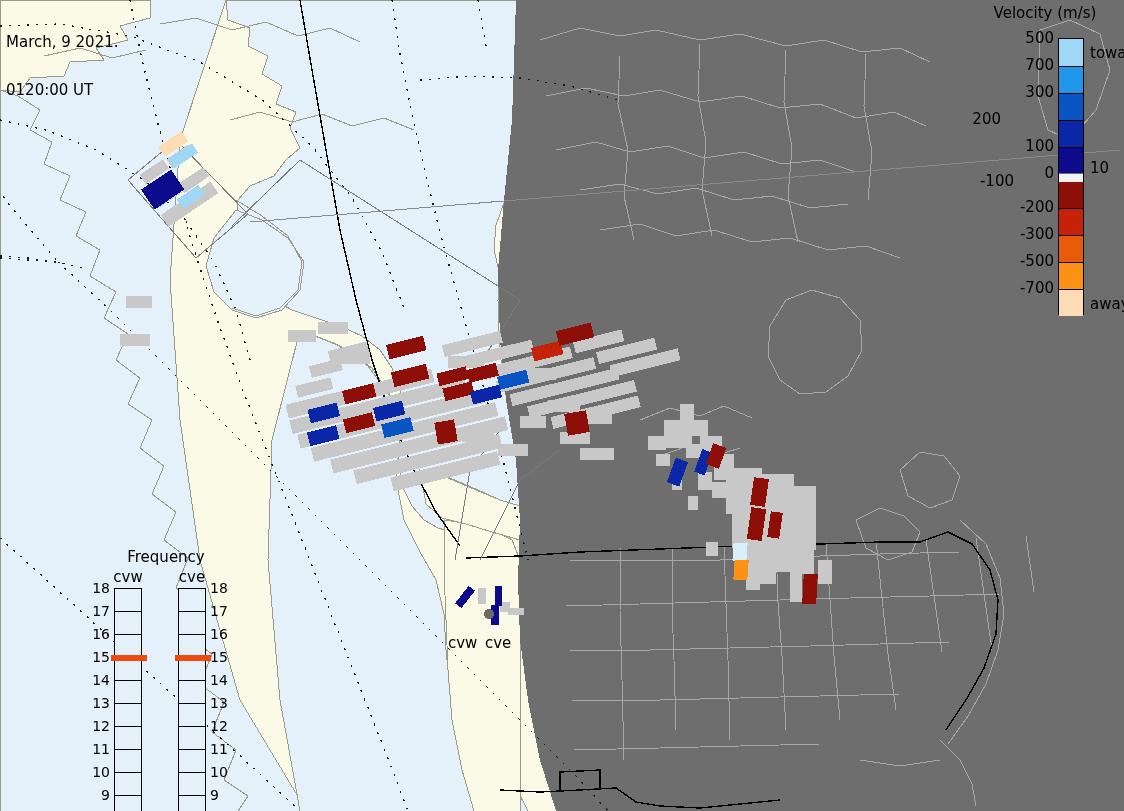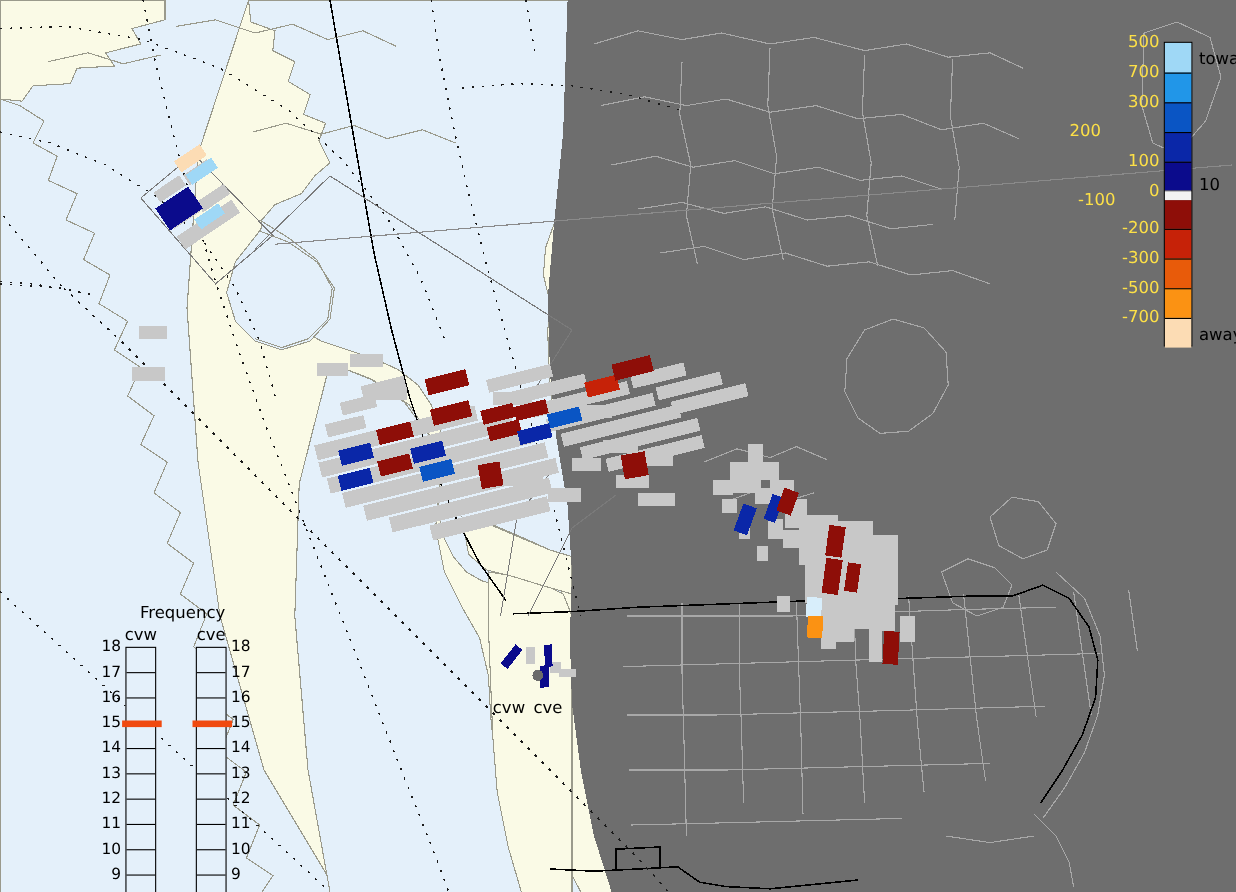--- a/index.html
+++ b/index.html
@@ -19,21 +19,21 @@
   .sitelabel{position:absolute;color:#000;font-size:15px;}
 
   
   #cbpanel{position:absolute;left:970px;top:0;width:154px;height:340px;}
   #cbtitle{position:absolute;left:0;top:4px;width:150px;text-align:center;
            color:#000;font-size:15px;}
   #cbbar{position:absolute;left:1058px;top:38px;width:26px;height:277px;
          border:1px solid #000;box-sizing:border-box;}
   .cbseg{position:absolute;left:0;width:100%;}
   .cbsep{position:absolute;left:0;width:100%;height:1px;background:#000;}
-  .cbtick{position:absolute;width:54px;text-align:right;color:#fde047;
+  .cbtick{position:absolute;width:54px;text-align:right;color:#000000;
           font-size:15px;line-height:15px;}
   .cbside{position:absolute;color:#000;font-size:15px;line-height:15px;
           white-space:nowrap;}
 
   
   #freqpanel{position:absolute;left:92px;top:548px;width:145px;height:240px;}
   #freqtitle{position:absolute;left:10px;top:0px;width:128px;text-align:center;
              color:#000;font-size:15px;}
   .freqhead{position:absolute;top:20px;color:#000;font-size:15px;text-align:center;}
   .freqbar{position:absolute;top:40px;width:28px;height:230px;
@@ -334,24 +334,31 @@
         <rect x="803" y="574" width="14" height="30" fill="#8e0e08" transform="rotate(3 810 589)"></rect>
 
         <rect x="461" y="586" width="8" height="22" fill="#0b0b8c" transform="rotate(38 465 597)"></rect>
         <rect x="495" y="586" width="7" height="20" fill="#0b0b8c" transform="rotate(-2 498 596)"></rect>
         <rect x="491" y="605" width="8" height="20" fill="#0b0b8c" transform="rotate(-2 495 615)"></rect>
         <circle cx="489" cy="614" r="5" fill="#6b6b6b"></circle>
       </g>
     </svg>
   </div>
 
+  <div id="datestamp">
+    <div>March, 9 2021.</div>
+    <div>0120:00 UT</div>
+  </div>
 
   <div class="sitelabel" style="left:448px;top:634px;">cvw</div>
   <div class="sitelabel" style="left:485px;top:634px;">cve</div>
 
+  <div id="cbpanel">
+    <div id="cbtitle">Velocity (m/s)</div>
+  </div>
   <div id="cbbar">
       <div class="cbseg" title="400 to 500" style="top: 0px; height: 26.9px; background: rgb(159, 216, 246);"></div>
       <div class="cbseg" title="300 to 400" style="top: 26.9px; height: 26.9px; background: rgb(33, 150, 232);"></div>
       <div class="cbsep" style="top: 26.9px;"></div>
       <div class="cbseg" title="200 to 300" style="top: 53.8px; height: 26.9px; background: rgb(10, 85, 196);"></div>
       <div class="cbsep" style="top: 53.8px;"></div>
       <div class="cbseg" title="100 to 200" style="top: 80.7px; height: 26.9px; background: rgb(10, 39, 168);"></div>
       <div class="cbsep" style="top: 80.7px;"></div>
       <div class="cbseg" title="10 to 100" style="top: 107.6px; height: 26.9px; background: rgb(11, 11, 140);"></div>
       <div class="cbsep" style="top: 107.6px;"></div>

